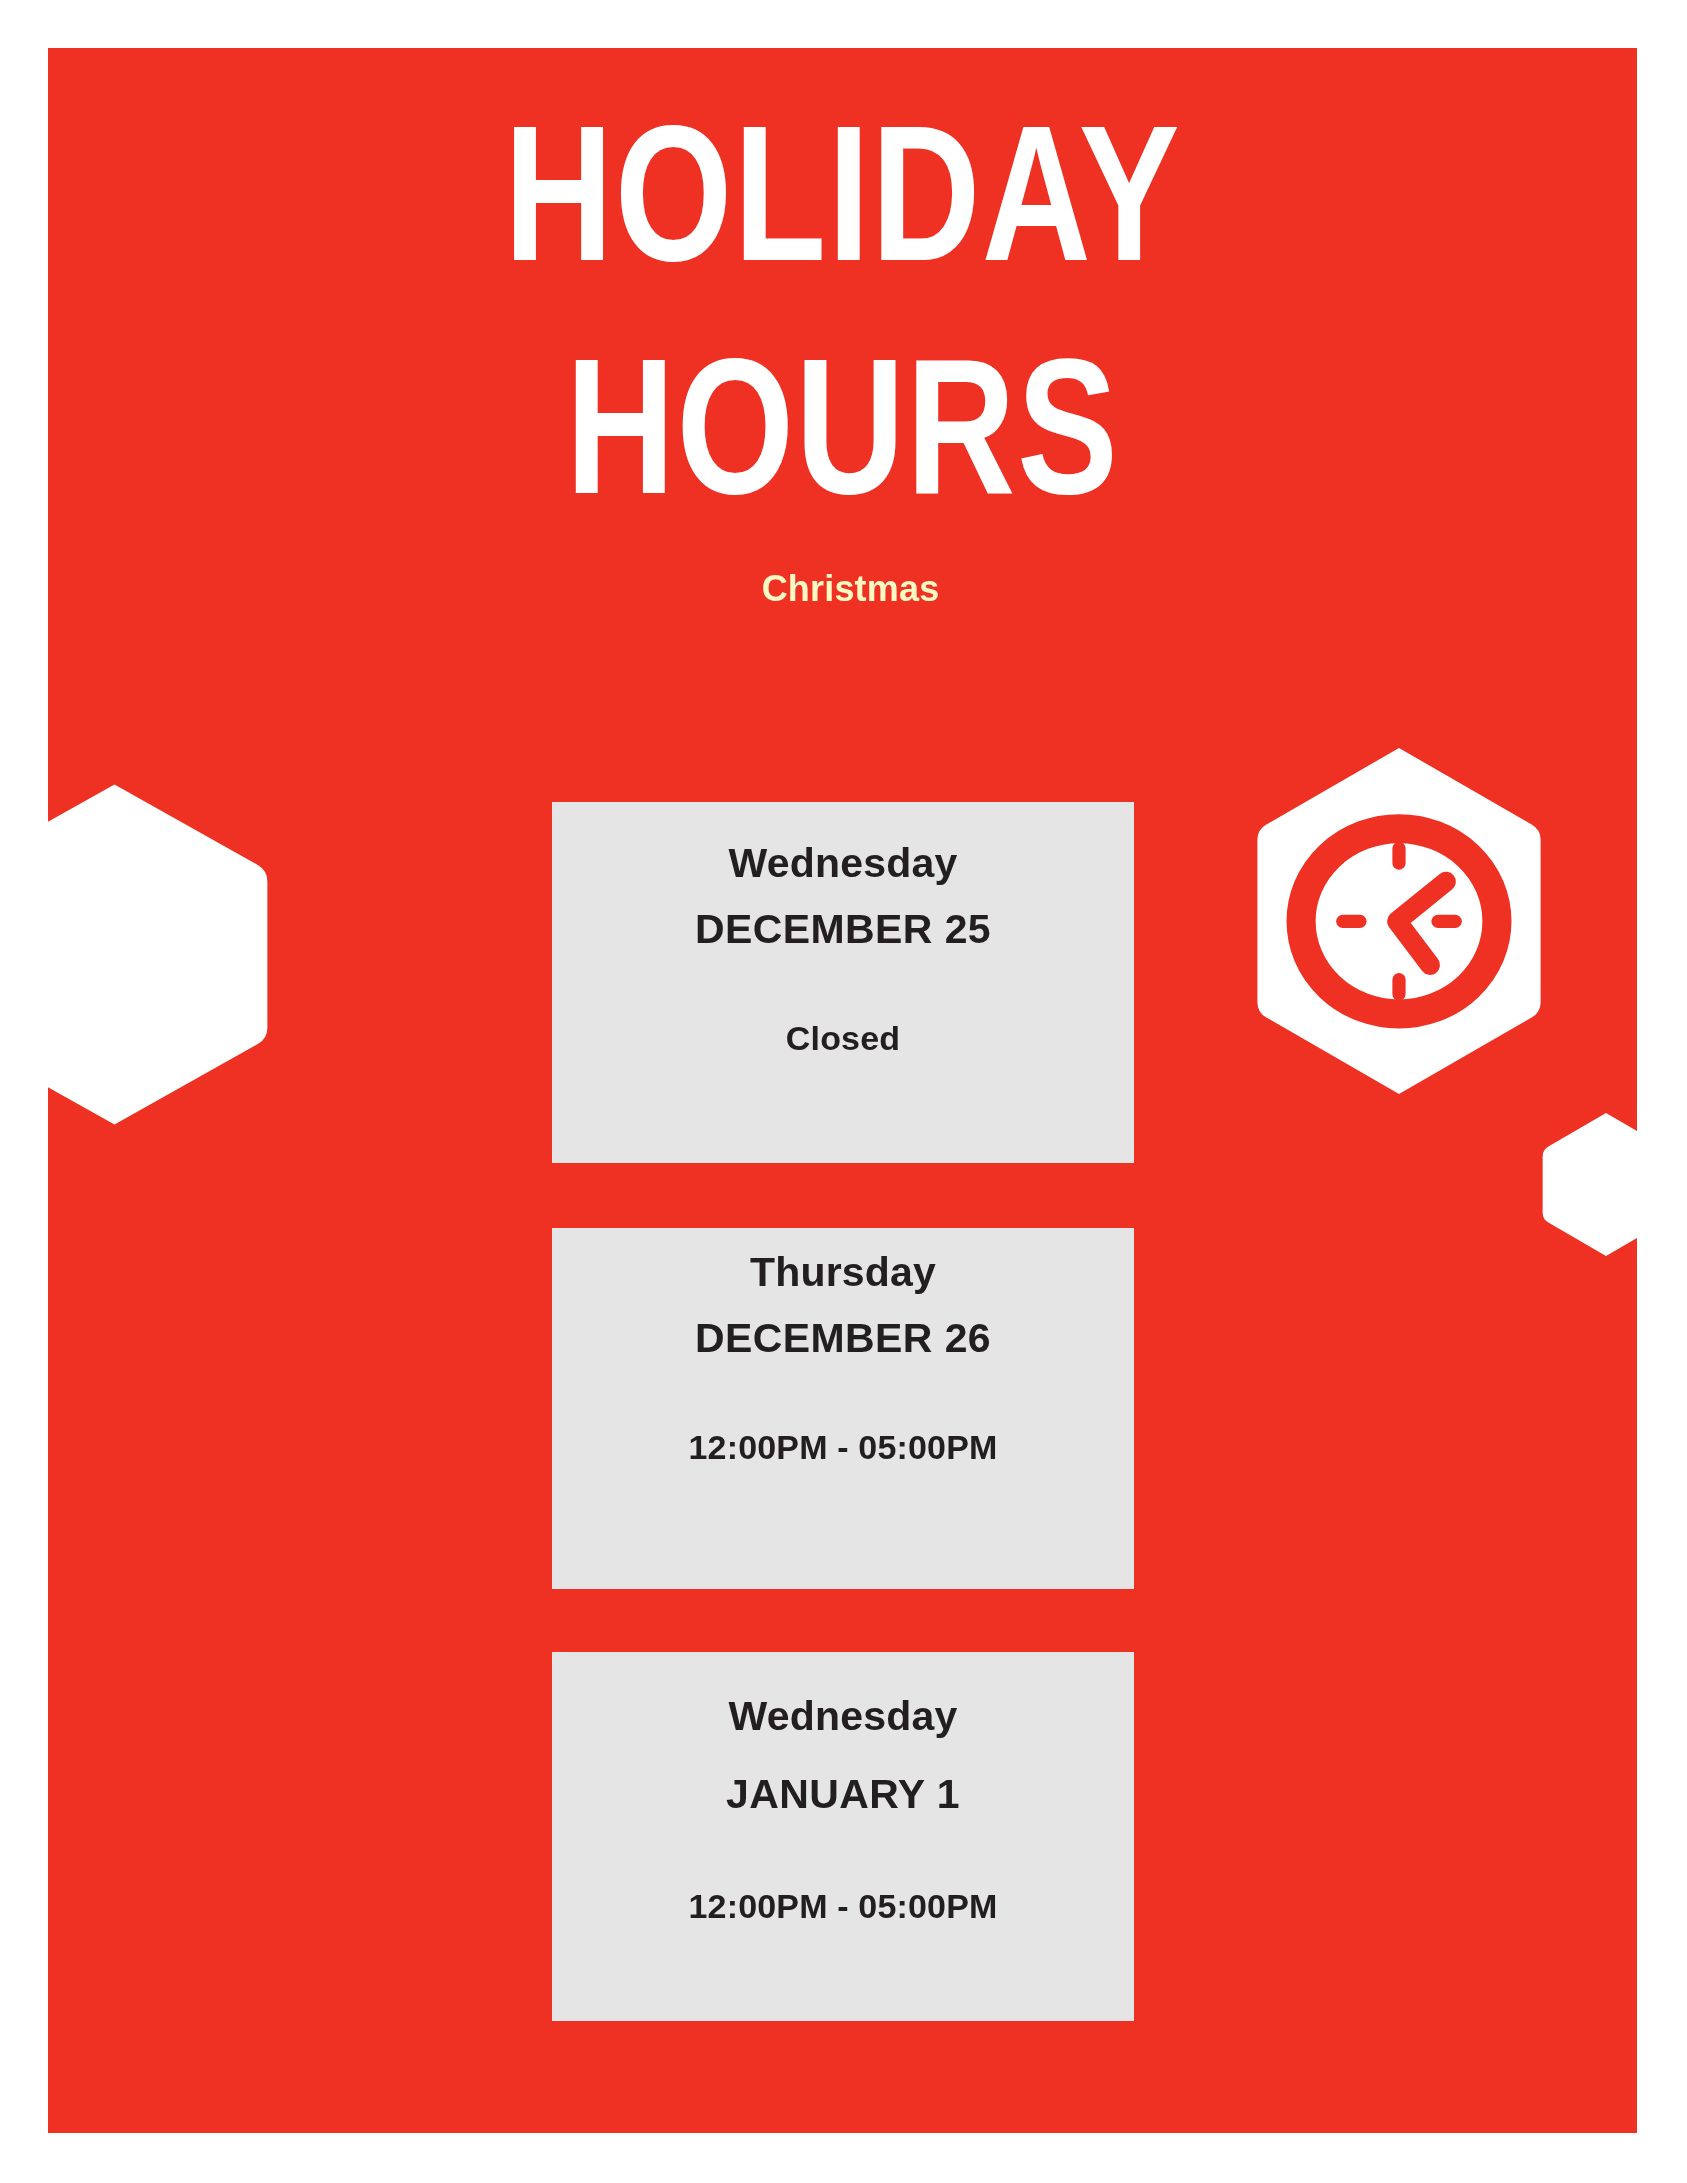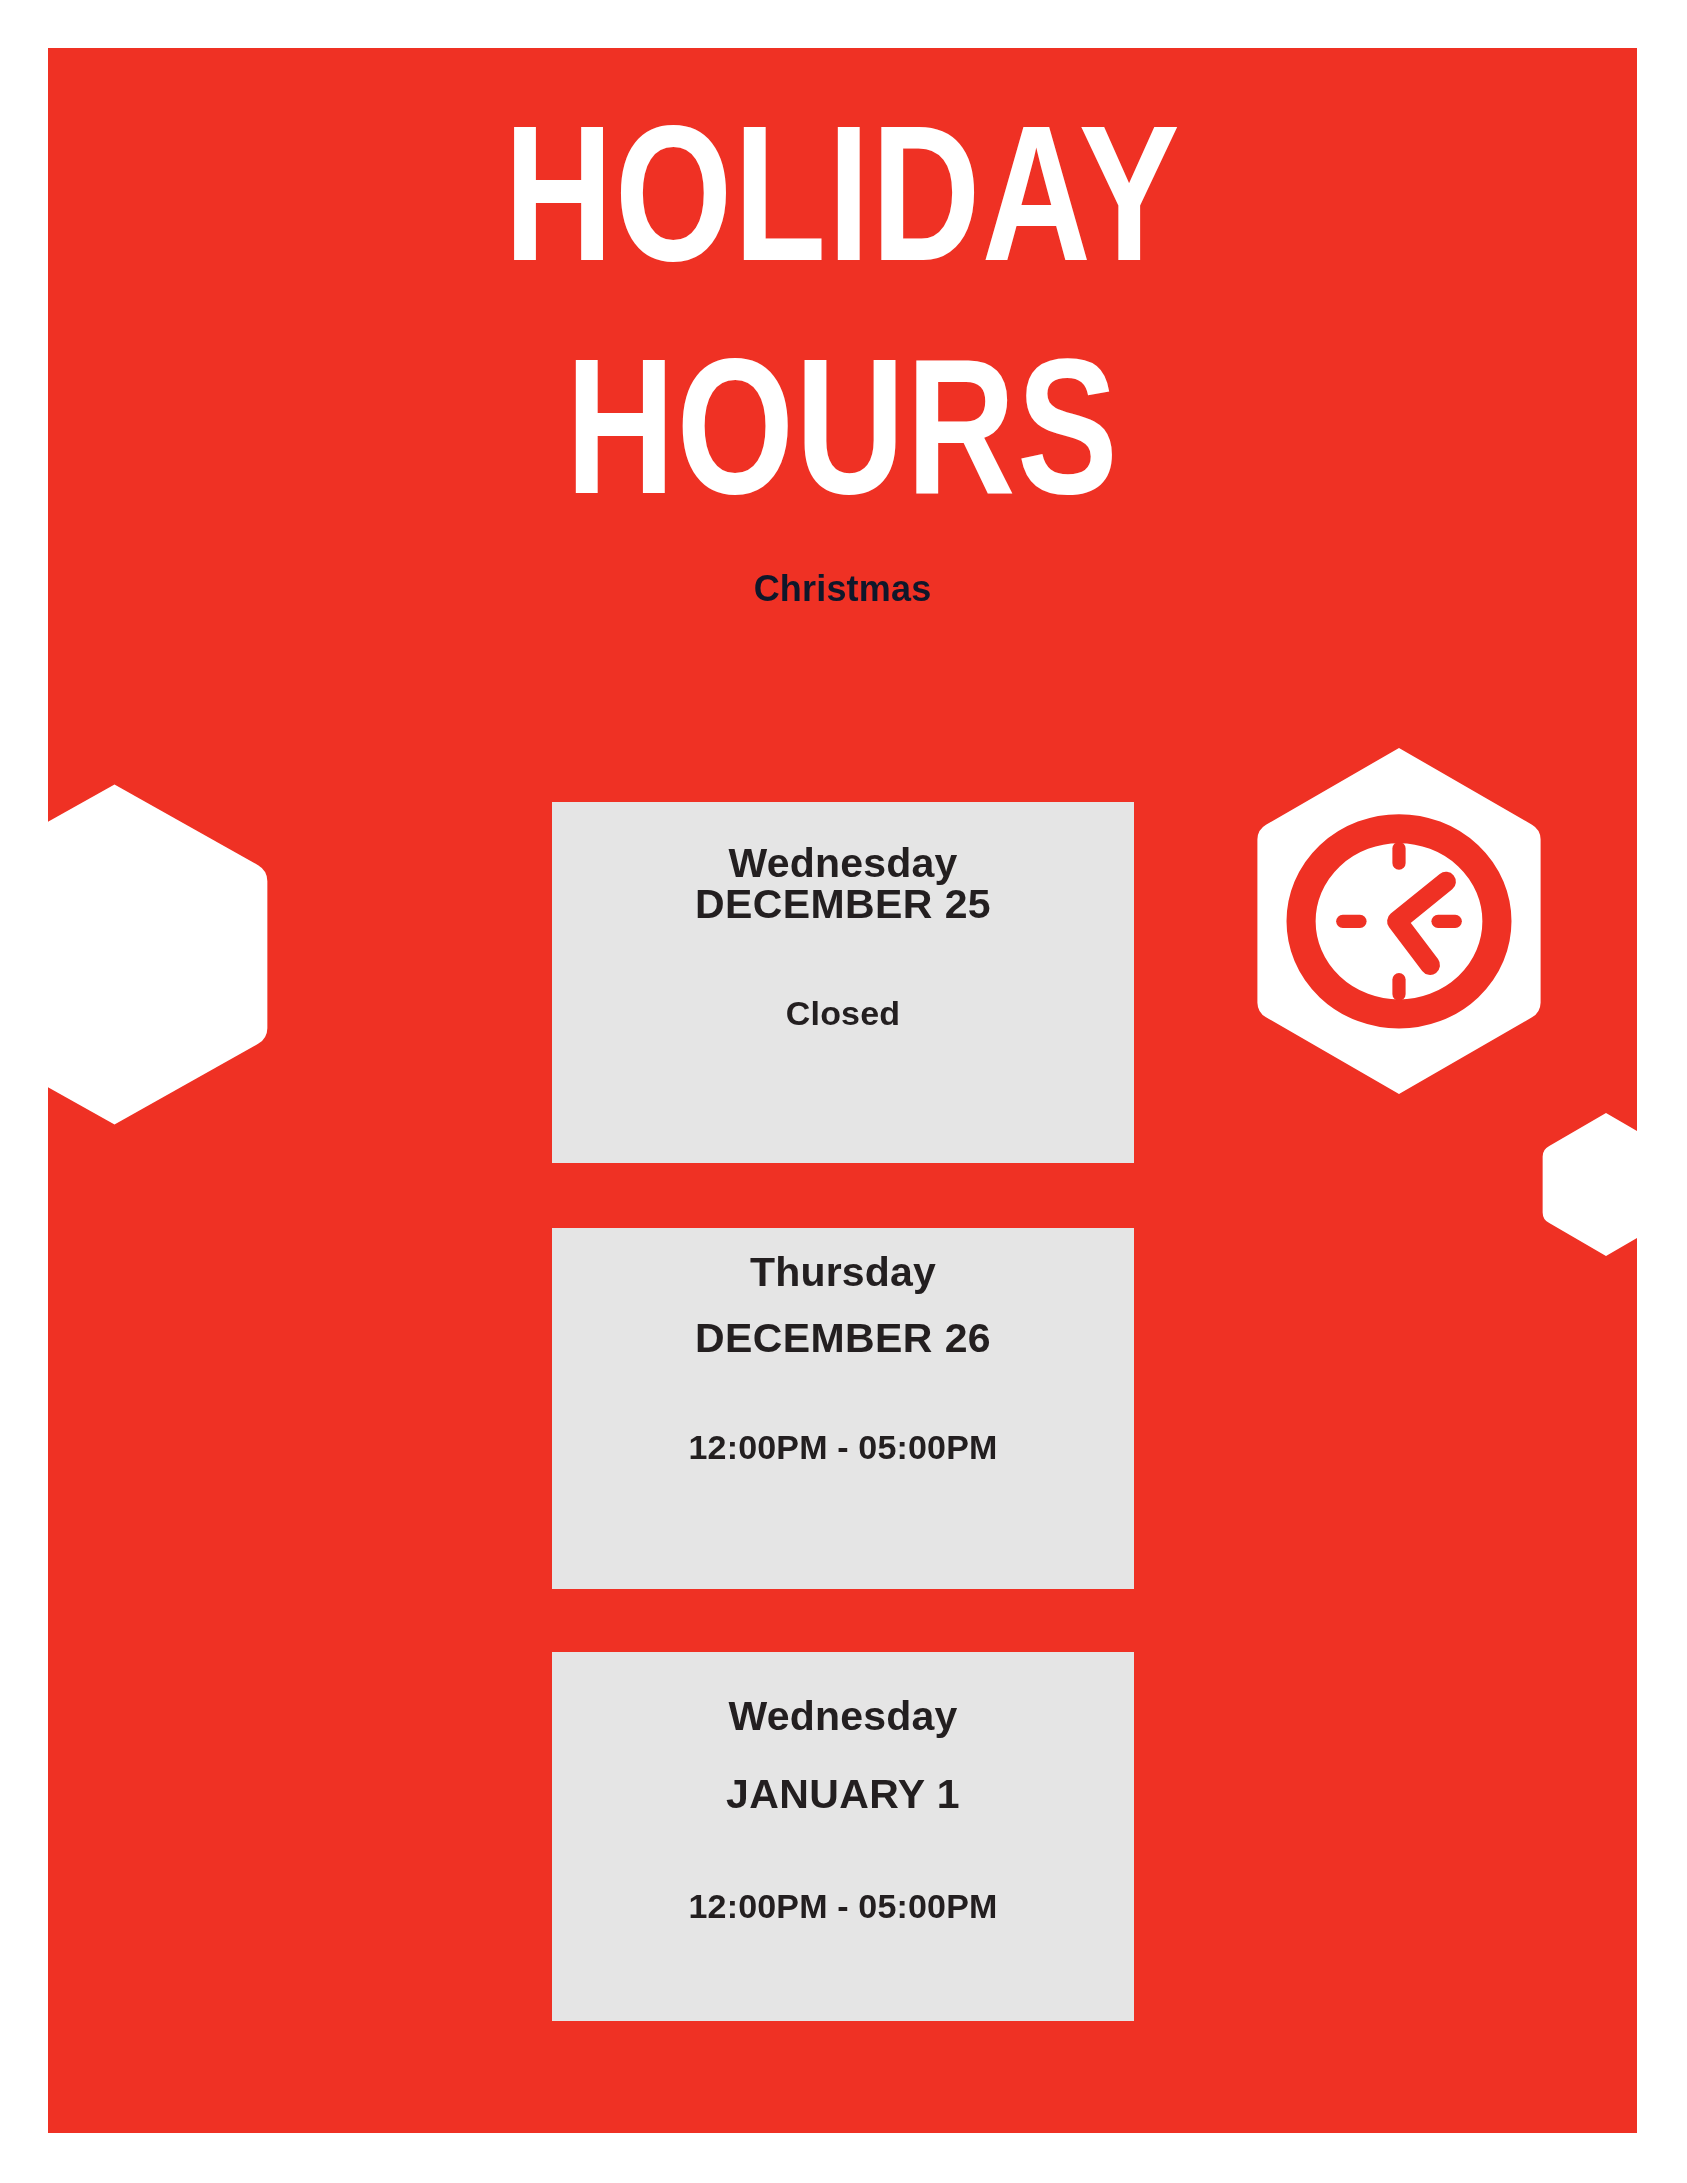--- a/index.html
+++ b/index.html
@@ -90,25 +90,26 @@
     width: 100%;
     font-size: 189px;
     transform: scaleX(0.80) scaleY(1.02);
   }
   #subtitle {
     position: absolute;
     left: 0;
     top: 523px;
     width: 100%;
     text-align: center;
-    color: #0f172a;
+    color: #fef9c3;
     font-size: 36px;
     font-weight: bold;
     letter-spacing: 0.005em;
     line-height: 1;
+    padding-left: 8px;
   }
 
   
   .card {
     position: absolute;
     left: 504px;       
     width: 582px;
     background: #e5e5e5;
     box-sizing: border-box;
     display: flex;
@@ -137,21 +138,21 @@
   .card-hours {
     font-size: 34px;
     font-weight: bold;
     line-height: 1;
     letter-spacing: 0.005em;
     white-space: nowrap;
     text-align: right;
   }
 
   #card-0 .card-day   { margin-top: 41px; }
-  #card-0 .card-date  { }
+  #card-0 .card-date  { margin-top: 25px; }
   #card-0 .card-hours { margin-top: 71px; }
 
   #card-1 .card-day   { margin-top: 24px; }
   #card-1 .card-date  { margin-top: 25px; }
   #card-1 .card-hours { margin-top: 71px; }
 
   #card-2 .card-day   { margin-top: 44px; }
   #card-2 .card-date  { margin-top: 37px; }
   #card-2 .card-hours { margin-top: 74px; }
 </style>

